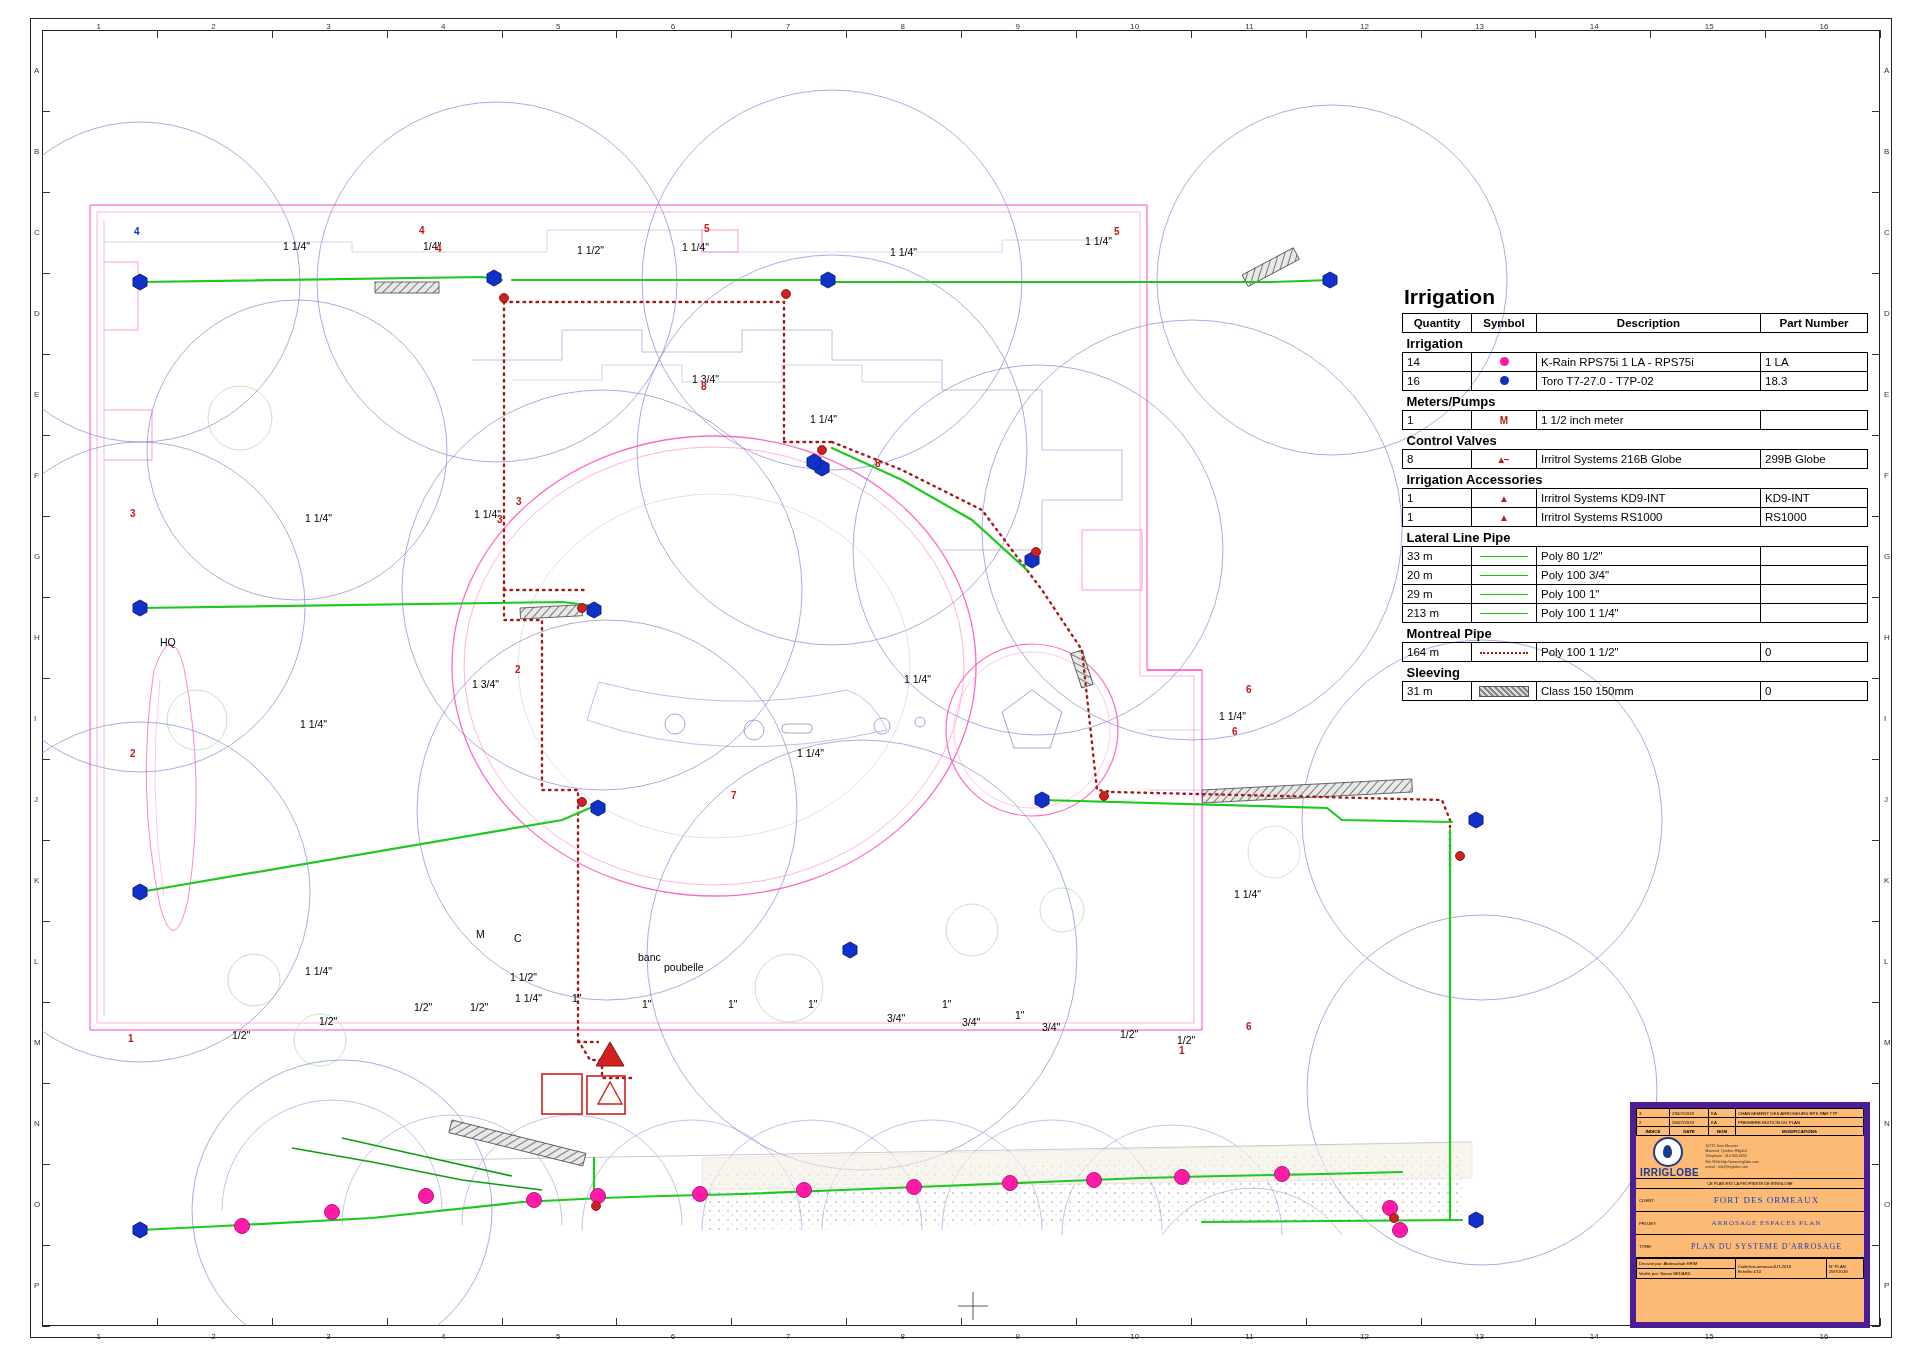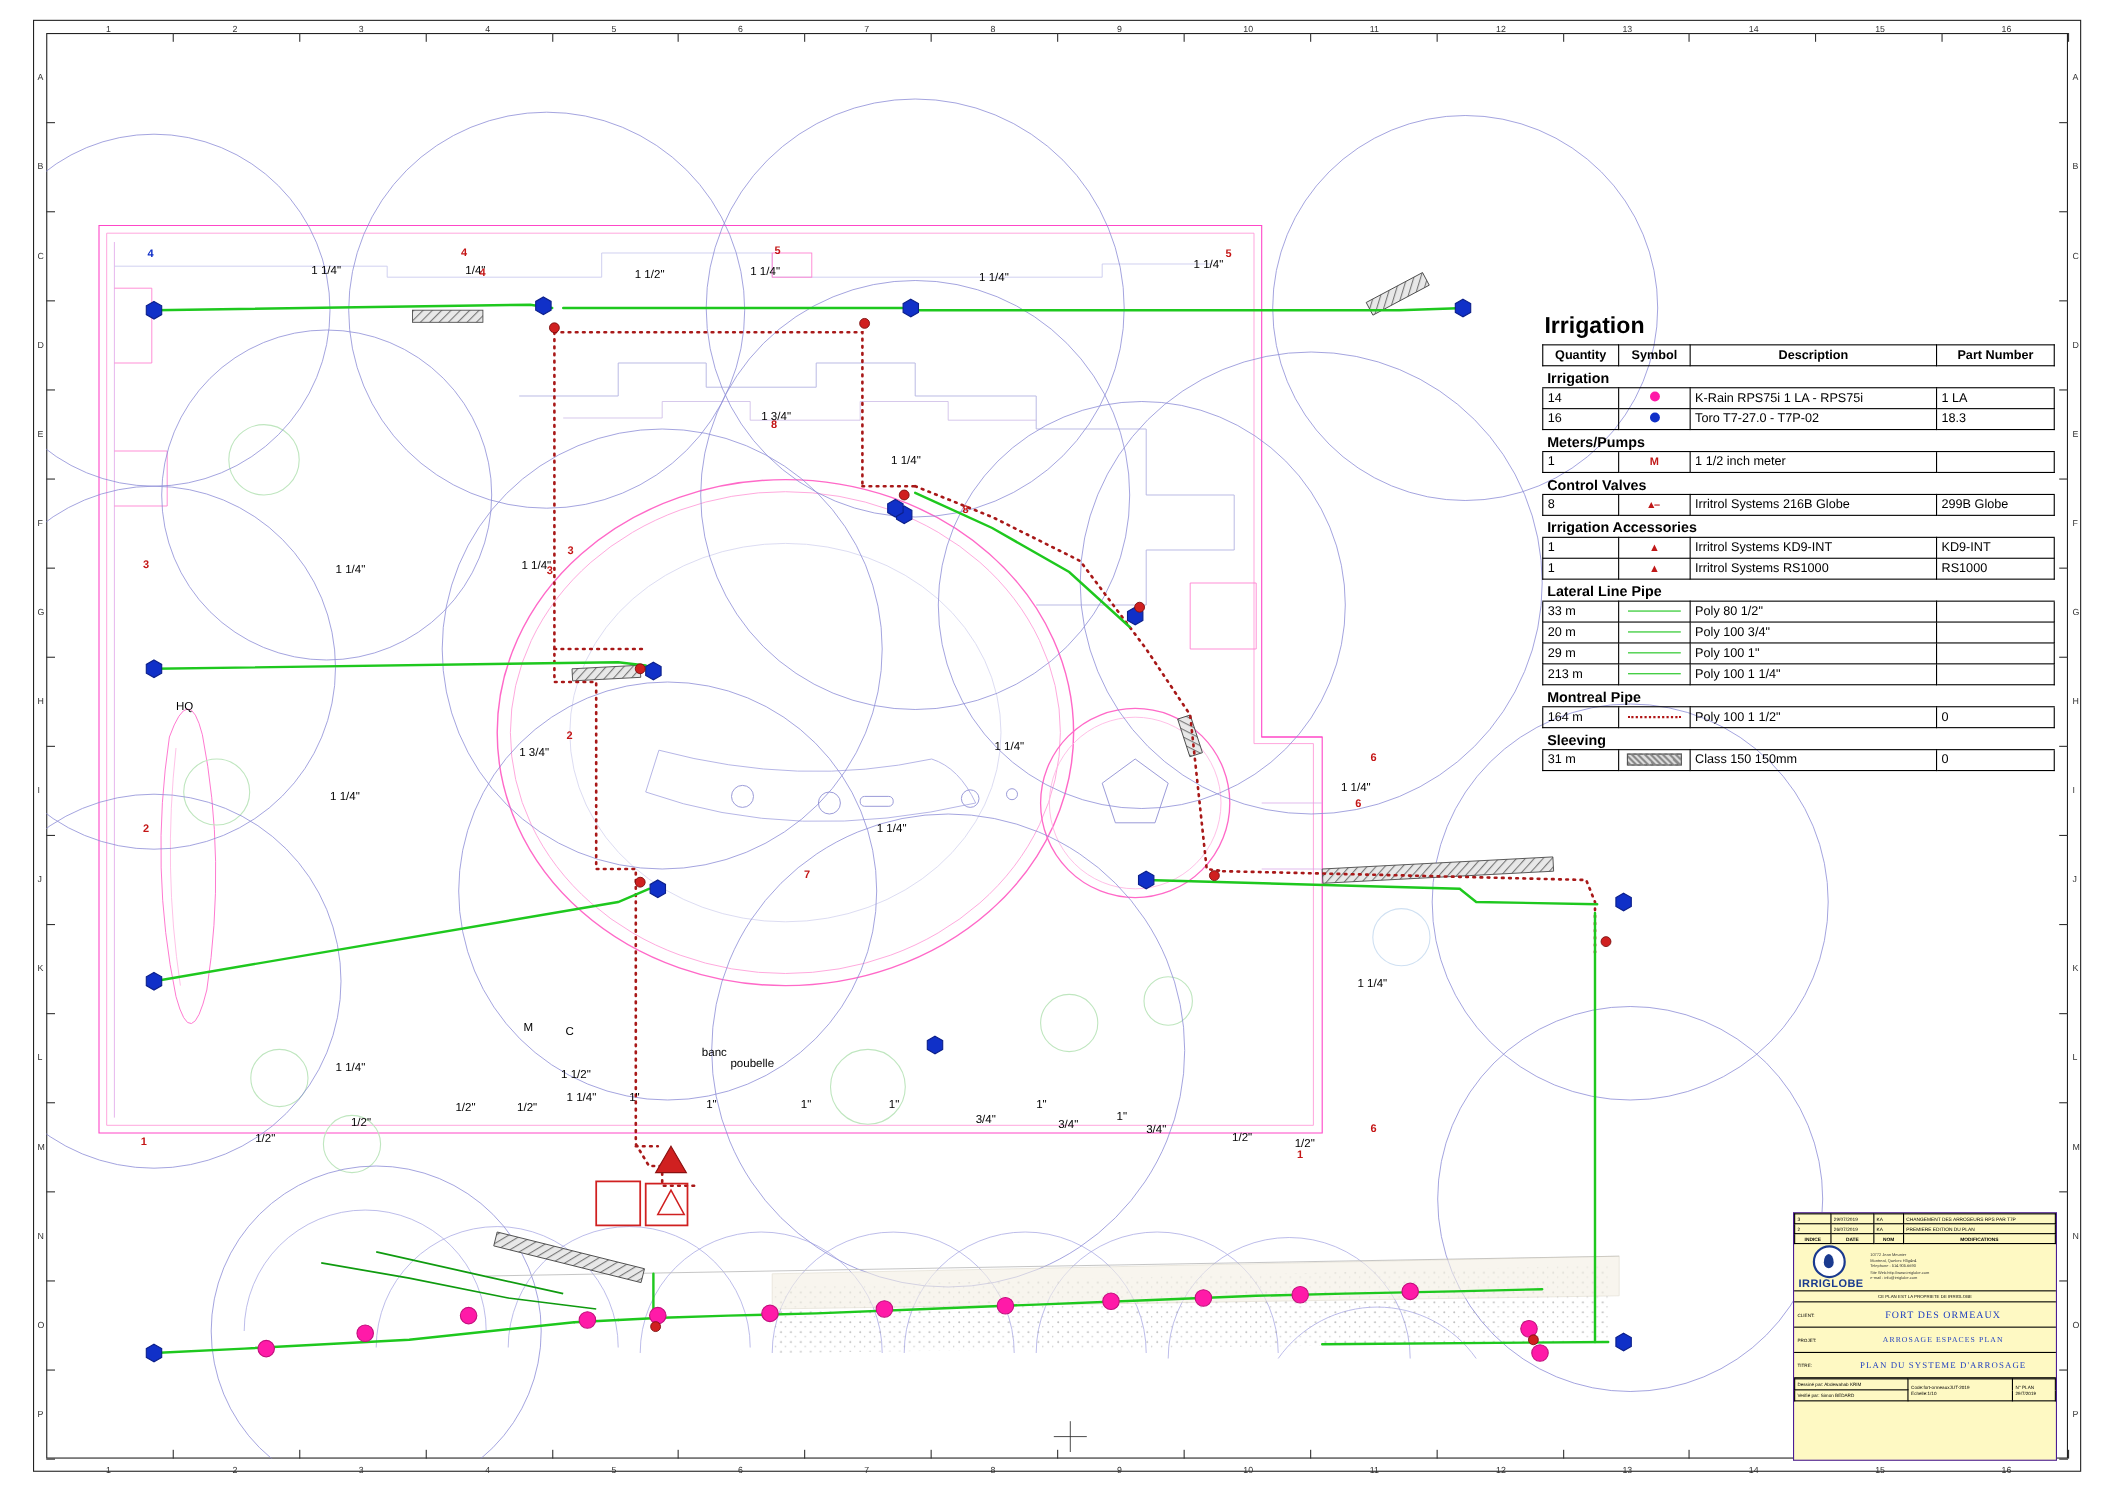--- a/index.html
+++ b/index.html
@@ -32,21 +32,21 @@
   tr.head td.desc{text-align:center;}
   .dot{display:inline-block;width:9px;height:9px;border-radius:50%;}
   .dot.magenta{background:#ff1aa8;}
   .dot.blue{background:#1030c8;}
   .line-samp{display:inline-block;width:48px;height:0;border-top:1.6px solid #19c419;vertical-align:middle;}
   .line-dot{display:inline-block;width:48px;height:0;border-top:2px dotted #b01414;vertical-align:middle;}
   .hatch{display:inline-block;width:48px;height:9px;background:repeating-linear-gradient(45deg,#888 0 2px,#ddd 2px 4px);border:1px solid #555;vertical-align:middle;}
   .mini{font-size:10px;color:#c01818;font-weight:700;}
 
   
-  .titleblock{position:absolute;left:1630px;top:1102px;width:240px;height:226px;border:1px solid #4c1d95;box-sizing:border-box;font-size:4.6px;color:#000;background:#fef9c3;}
+  .titleblock{position:absolute;left:1630px;top:1102px;width:240px;height:226px;border:6px solid #4c1d95;box-sizing:border-box;font-size:4.6px;color:#000;background:#fdba74;}
   .tb-rev{width:100%;border-collapse:collapse;font-size:4.4px;}
   .tb-rev td{border:1px solid #000;padding:0 2px;height:8px;}
   .tb-logo{height:42px;border-bottom:1px solid #000;display:flex;align-items:center;padding-left:4px;}
   .logo-mark{width:26px;height:26px;border-radius:50%;background:#fff;border:2px solid #1a3a8f;display:flex;align-items:center;justify-content:center;margin-right:4px;}
   .logo-mark span{display:block;width:9px;height:13px;background:#1a3a8f;border-radius:50% 50% 50% 50%/60% 60% 40% 40%;transform:rotate(0deg);}
   .logo-txt{font-size:10px;font-weight:700;color:#1a3a8f;letter-spacing:.4px;}
   .logo-addr{font-size:3.6px;color:#333;line-height:1.5;margin-left:6px;}
   .tb-note{text-align:center;font-size:4px;border-bottom:1px solid #000;height:9px;line-height:9px;}
   .tb-row{border-bottom:1px solid #000;height:22px;display:flex;align-items:center;}
   .tb-label{width:30px;font-size:4.2px;padding-left:3px;color:#000;}

